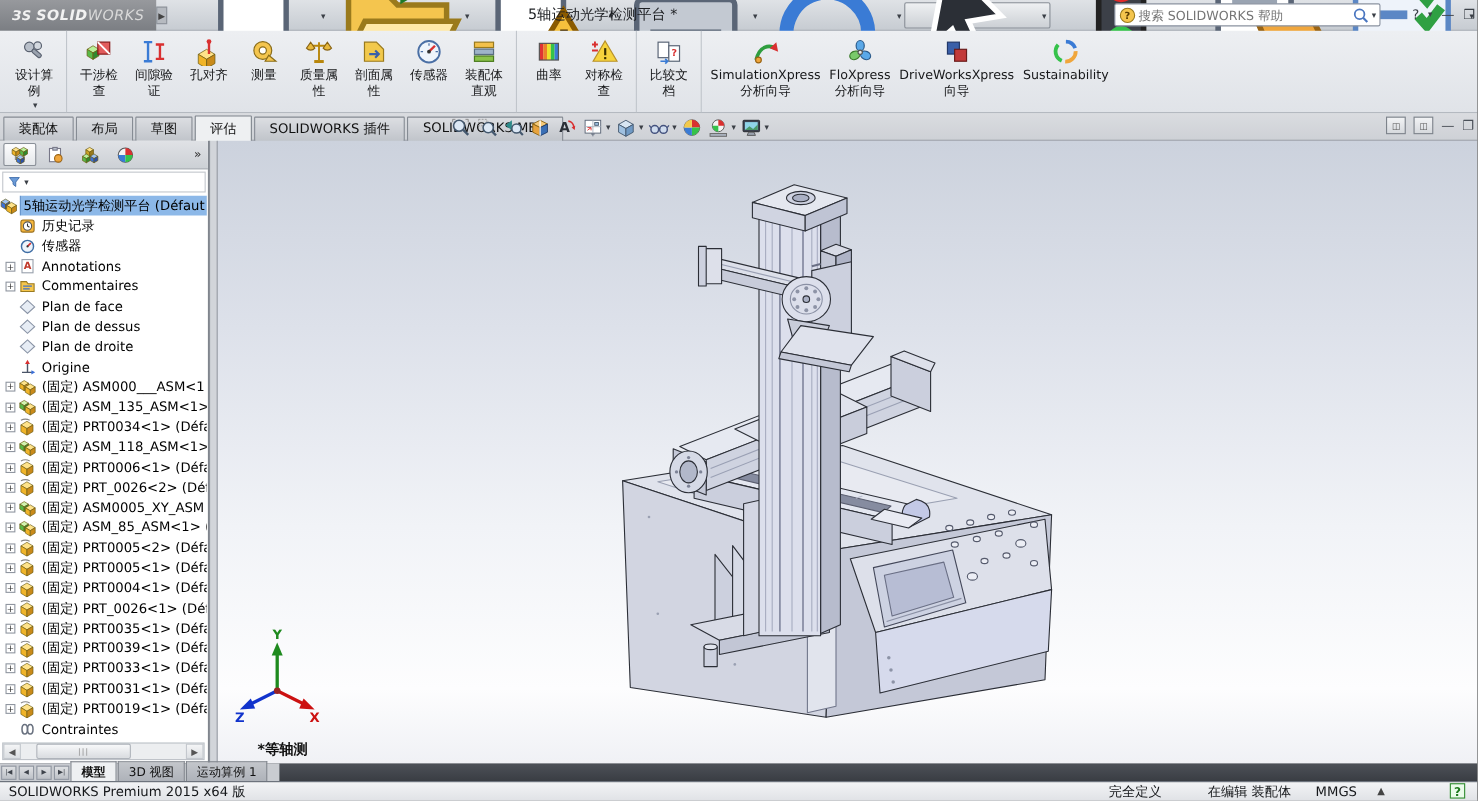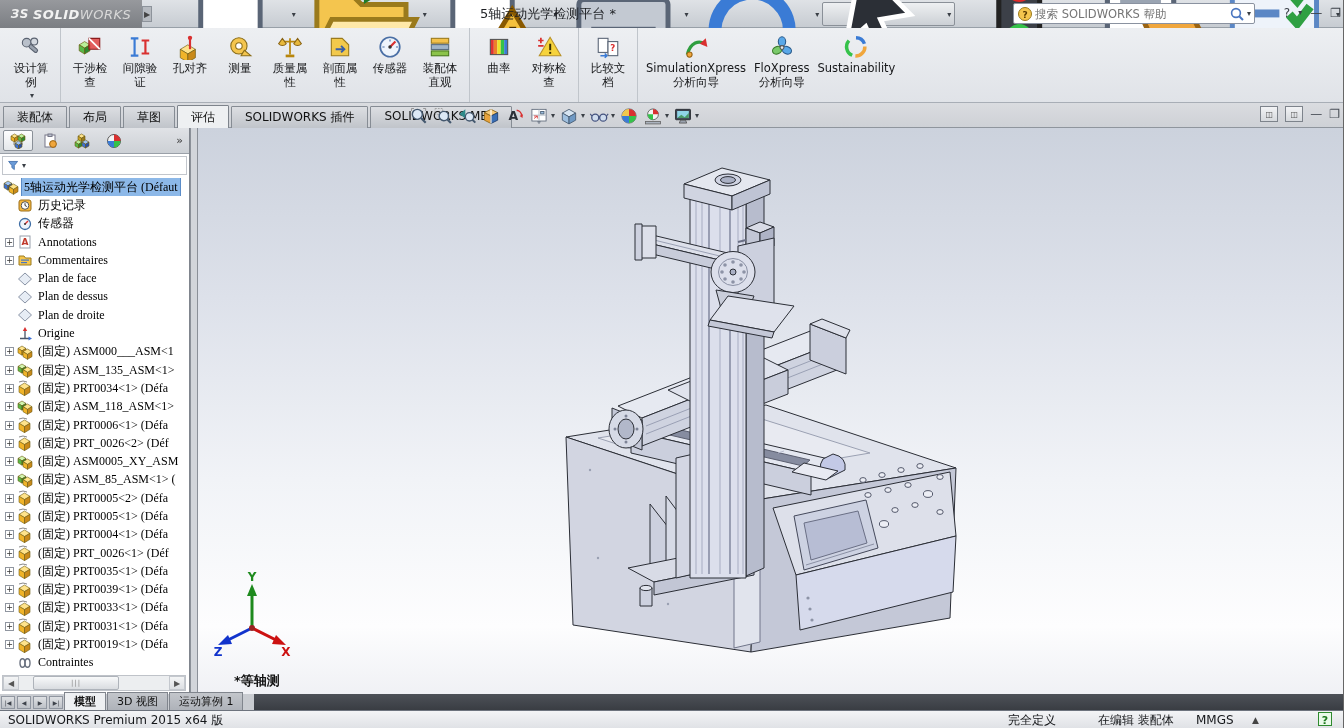--- a/index.html
+++ b/index.html
@@ -63,21 +63,21 @@
   .filterrow{height:19px;margin:2px 2px 0;border:1px solid #c2c6cc;background:#fff;display:flex;align-items:center;padding:0 4px;}
   .filterrow .icn{width:13px;height:13px;}
   .tree{position:absolute;left:0;top:50px;right:1px;bottom:22px;overflow:hidden;font-size:12px;color:#000;
     background-image:repeating-linear-gradient(to bottom,#b9bec6 0 1px,transparent 1px 4px);
     background-size:1px 0px;}
   .trow{height:18.3px;display:flex;align-items:center;white-space:nowrap;overflow:hidden;position:relative;}
   .texp{width:9px;height:9px;border:1px solid #9096a0;background:#fff;font-size:8px;line-height:7px;text-align:center;
     color:#333;margin:0 3px 0 5px;flex:0 0 auto;}
   .texp-sp{width:17px;flex:0 0 auto;}
   .ticon{width:16px;height:16px;flex:0 0 auto;margin-right:3px;}
-  .tlabel{padding:16px 2px;font-family:Liberation Serif, serif;}
+  .tlabel{padding:16px 2px;}
   .trow.sel .tlabel{background:#8cb8e8;border-radius:2px;outline:1px solid #5a8cc8;}
   .hscroll{position:absolute;left:2px;right:3px;bottom:3px;height:16px;background:#eceef0;border:1px solid #bfc3c9;
     display:flex;align-items:stretch;}
   .harrow{width:16px;background:linear-gradient(#f4f5f6,#dcdfe3);border:1px solid #c4c8ce;font-size:8px;color:#555;
     display:flex;align-items:center;justify-content:center;}
   .hthumb{width:86px;margin-left:14px;background:linear-gradient(#f8f9fa,#d9dce0);border:1px solid #aeb3ba;border-radius:2px;
     display:flex;align-items:center;justify-content:center;font-size:7px;color:#888;letter-spacing:1px;}
   .splitter{position:absolute;left:190px;top:0;width:8px;height:100%;background:#d2d5da;
     border-left:1px solid #8b9098;border-right:1px solid #8b9098;}
   .viewport{position:absolute;left:198px;top:0;right:0;height:100%;
@@ -401,20 +401,30 @@
               <ellipse cx="16.5" cy="15" rx="4.4" ry="3.4" fill="#5aa8e8" stroke="#2a5a8a" transform="rotate(25 16.5 15)"></ellipse>
               <circle cx="12" cy="12.5" r="1.8" fill="#e8e8e8" stroke="#555"></circle>
             </svg>
           </span>
           <span class="rlabel">FloXpress
 分析向导</span>
         </div>
         <div class="ritem">
           <span class="icn ">
             <svg viewBox="0 0 24 24">
+              <rect x="4" y="4" width="10" height="10" fill="#3a5fa8" stroke="#22386a"></rect>
+              <rect x="10" y="10" width="10" height="10" fill="#c23a3a" stroke="#6a1c1c"></rect>
+            </svg>
+          </span>
+          <span class="rlabel">DriveWorksXpress
+向导</span>
+        </div>
+        <div class="ritem">
+          <span class="icn ">
+            <svg viewBox="0 0 24 24">
               <path d="M12,3.5 a8.5,8.5 0 0 1 7.8,5.5" fill="none" stroke="#3a7bd5" stroke-width="3.2"></path>
               <path d="M20.2,11.5 a8.5,8.5 0 0 1 -8.8,8.8" fill="none" stroke="#f0a63c" stroke-width="3.2"></path>
               <path d="M8.5,19.6 a8.5,8.5 0 0 1 -3,-13.5" fill="none" stroke="#35c24a" stroke-width="3.2"></path>
             </svg>
           </span>
           <span class="rlabel">Sustainability</span>
         </div>
       </div>
     </div>
 

